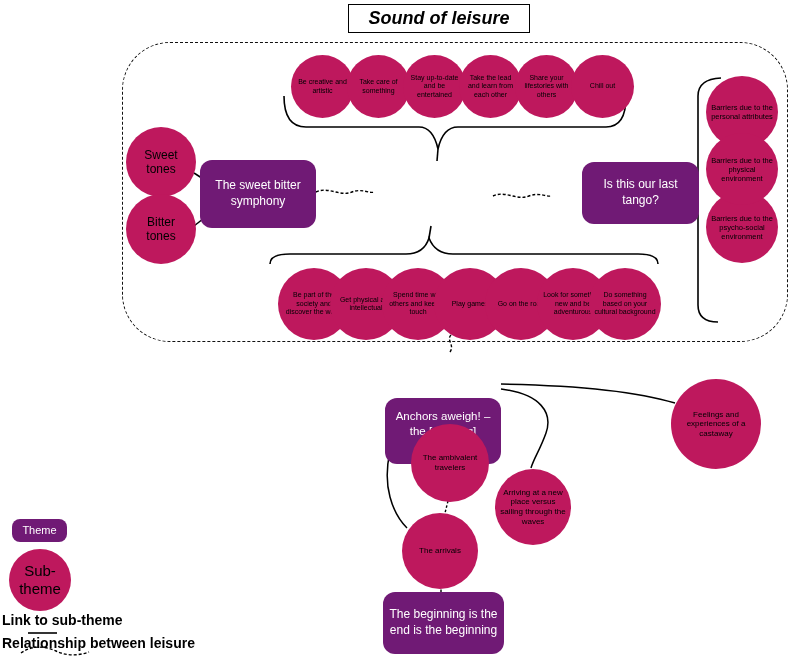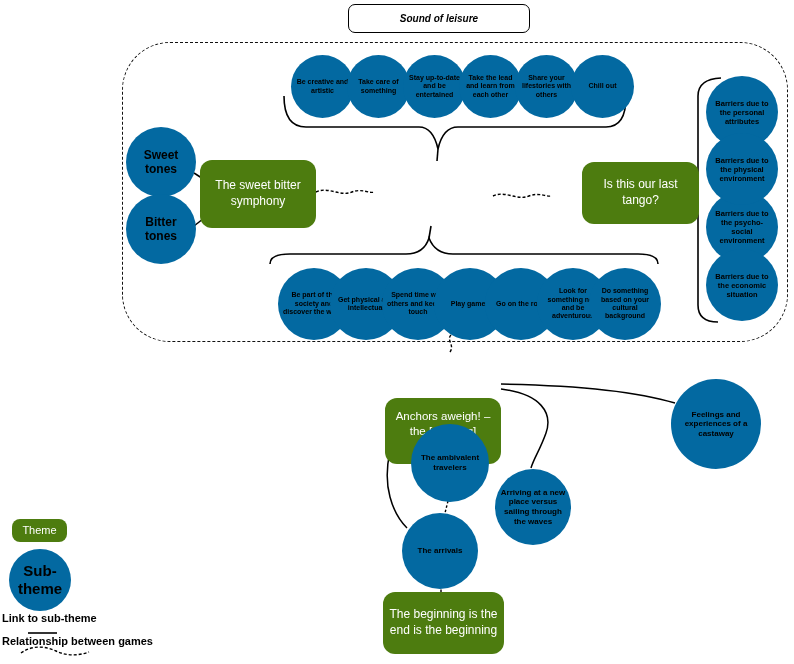--- a/index.html
+++ b/index.html
@@ -7,39 +7,39 @@
     position:relative;width:794px;height:664px;background:#fff;overflow:hidden;
     font-family:"Liberation Sans",sans-serif;color:#000;
   }
   .boundary{
     position:absolute;left:122px;top:42px;width:664px;height:298px;
     border:1.6px dashed #111;border-radius:48px;
   }
   .connectors{position:absolute;left:0;top:0;pointer-events:none;}
   .title-box{
     position:absolute;left:348px;top:4px;width:180px;height:27px;
-    border:1.6px solid #000;border-radius:7px;background:#fff;
+    border:1.6px solid #000;border-radius:0;background:#fff;
     display:flex;align-items:center;justify-content:center;
-    font-size:10px;font-weight:bold;font-style:italic;
+    font-size:18px;font-weight:bold;font-style:italic;
   }
   .theme-box{
-    position:absolute;background:#4d7c0f;color:#fff;border-radius:12px;
+    position:absolute;background:#701a75;color:#fff;border-radius:12px;
     display:flex;align-items:center;justify-content:center;text-align:center;
     font-size:12px;line-height:1.3;padding:4px;box-sizing:border-box;
   }
   .circle{
-    position:absolute;border-radius:50%;background:#0369a1;color:#000;
+    position:absolute;border-radius:50%;background:#be185d;color:#000;
     display:flex;align-items:center;justify-content:center;text-align:center;
-    font-weight:bold;font-size:7.5px;line-height:1.2;padding:5px;box-sizing:border-box;
+    font-weight:normal;font-size:7.5px;line-height:1.2;padding:5px;box-sizing:border-box;
   }
   .c-top{font-size:7px;}
   .c-mid{font-size:12px;}
   .c-voy{font-size:8px;}
   .pre{white-space:pre-line;}
-  .legend-label{position:absolute;font-size:11px;font-weight:bold;}
+  .legend-label{position:absolute;font-size:14px;font-weight:bold;}
   .legend-theme{font-size:11px;border-radius:8px;}
   .legend-sub{font-size:15px;}
 </style>
 </head>
 <body>
 
 <div class="stage">
 
   <div class="boundary"></div>
 
@@ -77,21 +77,20 @@
 
   <div class="circle c-mid" style="left:126px;top:127px;width:70px;height:70px;">Sweet tones</div>
   <div class="circle c-mid" style="left:126px;top:194px;width:70px;height:70px;text-align:center;">Bitter tones</div>
 
   <div class="theme-box" style="left:200px;top:160px;width:116px;height:68px;">The sweet bitter symphony</div>
   <div class="theme-box" style="left:582px;top:162px;width:117px;height:62px;">Is this our last tango?</div>
 
   <div class="circle" style="left:706px;top:76px;width:72px;height:72px;">Barriers due to the personal attributes</div>
   <div class="circle" style="left:706px;top:191px;width:72px;height:72px;">Barriers due to the psycho-social environment</div>
   <div class="circle" style="left:706px;top:133px;width:72px;height:72px;">Barriers due to the physical environment</div>
-  <div class="circle" style="left:706px;top:249px;width:72px;height:72px;">Barriers due to the economic situation</div>
 
   <div class="circle c-top" style="left:278px;top:268px;width:72px;height:72px;">Be part of the society and discover the world</div>
   <div class="circle c-top" style="left:330px;top:268px;width:72px;height:72px;">Get physical and intellectual</div>
   <div class="circle c-top" style="left:382px;top:268px;width:72px;height:72px;">Spend time with others and keep in touch</div>
   <div class="circle c-top" style="left:434px;top:268px;width:72px;height:72px;">Play games</div>
   <div class="circle c-top" style="left:485px;top:268px;width:72px;height:72px;">Go on the road</div>
   <div class="circle c-top" style="left:537px;top:268px;width:72px;height:72px;">Look for something new and be adventurous</div>
   <div class="circle c-top" style="left:589px;top:268px;width:72px;height:72px;">Do something based on your cultural background</div>
 
   <div class="theme-box pre" style="left:385px;top:352px;width:116px;height:66px;font-size:11.5px;margin-top:46px;">Anchors aweigh! –
@@ -102,15 +101,15 @@
   <div class="circle c-voy" style="left:671px;top:379px;width:90px;height:90px;">Feelings and experiences of a castaway</div>
   <div class="circle c-voy" style="left:402px;top:513px;width:76px;height:76px;">The arrivals</div>
 
   <div class="theme-box pre" style="left:383px;top:592px;width:121px;height:62px;">The beginning is the
 end is the beginning</div>
 
   <div class="theme-box legend-theme" style="left:12px;top:519px;width:55px;height:23px;">Theme</div>
   <div class="circle legend-sub pre" style="left:9px;top:549px;width:62px;height:62px;">Sub-
 theme</div>
   <div class="legend-label" style="left:2px;top:612px;">Link to sub-theme</div>
-  <div class="legend-label" style="left:2px;top:635px;">Relationship between games</div>
+  <div class="legend-label" style="left:2px;top:635px;">Relationship between leisure</div>
 
 </div>
 
 </body></html>

